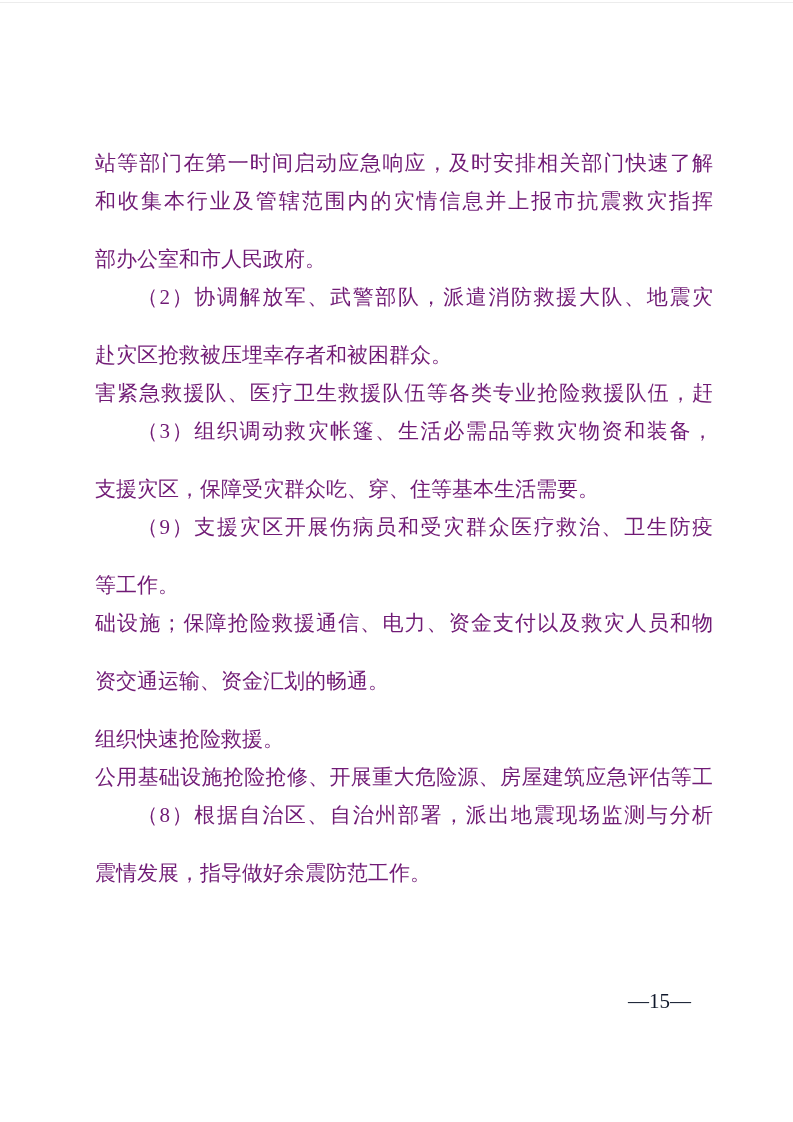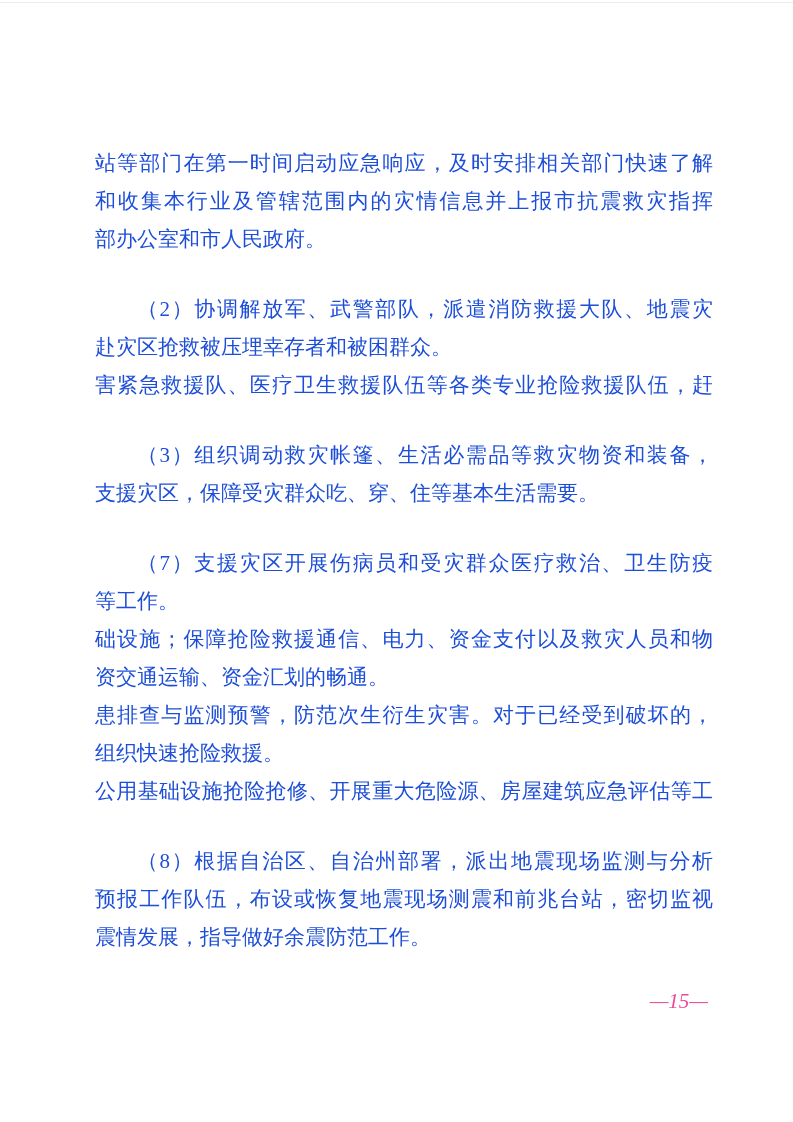--- a/index.html
+++ b/index.html
@@ -28,68 +28,65 @@
     height: 1px;
     background: #ececec;
   }
   .doc-text {
     position: absolute;
     left: 95px;
     top: 144px;
     width: 618px;
     font-size: 21px;
     line-height: 38px;
-    color: #1d4ed8;
+    color: #701a75;
   }
   .text-line {
     height: 38px;
     overflow: hidden;
     text-align: justify;
     text-align-last: justify;
     text-justify: inter-character;
   }
   .text-line.para-last {
     text-align-last: left;
+    margin-top: 20px;
   }
   .text-line.para-first-indent {
     text-indent: 2em;
-    margin-top: 32px;
   }
   .page-number {
     position: absolute;
     left: 628px;
     top: 990px;
     width: 80px;
     font-size: 21px;
     line-height: 22px;
-    color: #ec4899;
-    text-align: right;
+    color: #0f172a;
+    text-align: left;
     letter-spacing: 0px;
-    font-style: italic;
   }
 </style>
 </head>
 <body>
 
 <div class="page">
   <div class="scan-edge"></div>
   <div class="doc-text">
       <div class="text-line">站等部门在第一时间启动应急响应，及时安排相关部门快速了解</div>
       <div class="text-line">和收集本行业及管辖范围内的灾情信息并上报市抗震救灾指挥</div>
       <div class="text-line para-last">部办公室和市人民政府。</div>
       <div class="text-line para-first-indent">（2）协调解放军、武警部队，派遣消防救援大队、地震灾</div>
       <div class="text-line para-last">赴灾区抢救被压埋幸存者和被困群众。</div>
       <div class="text-line">害紧急救援队、医疗卫生救援队伍等各类专业抢险救援队伍，赶</div>
       <div class="text-line para-first-indent">（3）组织调动救灾帐篷、生活必需品等救灾物资和装备，</div>
       <div class="text-line para-last">支援灾区，保障受灾群众吃、穿、住等基本生活需要。</div>
-      <div class="text-line para-first-indent">（7）支援灾区开展伤病员和受灾群众医疗救治、卫生防疫</div>
+      <div class="text-line para-first-indent">（9）支援灾区开展伤病员和受灾群众医疗救治、卫生防疫</div>
       <div class="text-line para-last">等工作。</div>
       <div class="text-line">础设施；保障抢险救援通信、电力、资金支付以及救灾人员和物</div>
       <div class="text-line para-last">资交通运输、资金汇划的畅通。</div>
-      <div class="text-line">患排查与监测预警，防范次生衍生灾害。对于已经受到破坏的，</div>
       <div class="text-line para-last">组织快速抢险救援。</div>
       <div class="text-line">公用基础设施抢险抢修、开展重大危险源、房屋建筑应急评估等工</div>
       <div class="text-line para-first-indent">（8）根据自治区、自治州部署，派出地震现场监测与分析</div>
-      <div class="text-line">预报工作队伍，布设或恢复地震现场测震和前兆台站，密切监视</div>
       <div class="text-line para-last">震情发展，指导做好余震防范工作。</div>
     </div>
   <div class="page-number">—15—</div>
 </div>
 
 </body></html>

